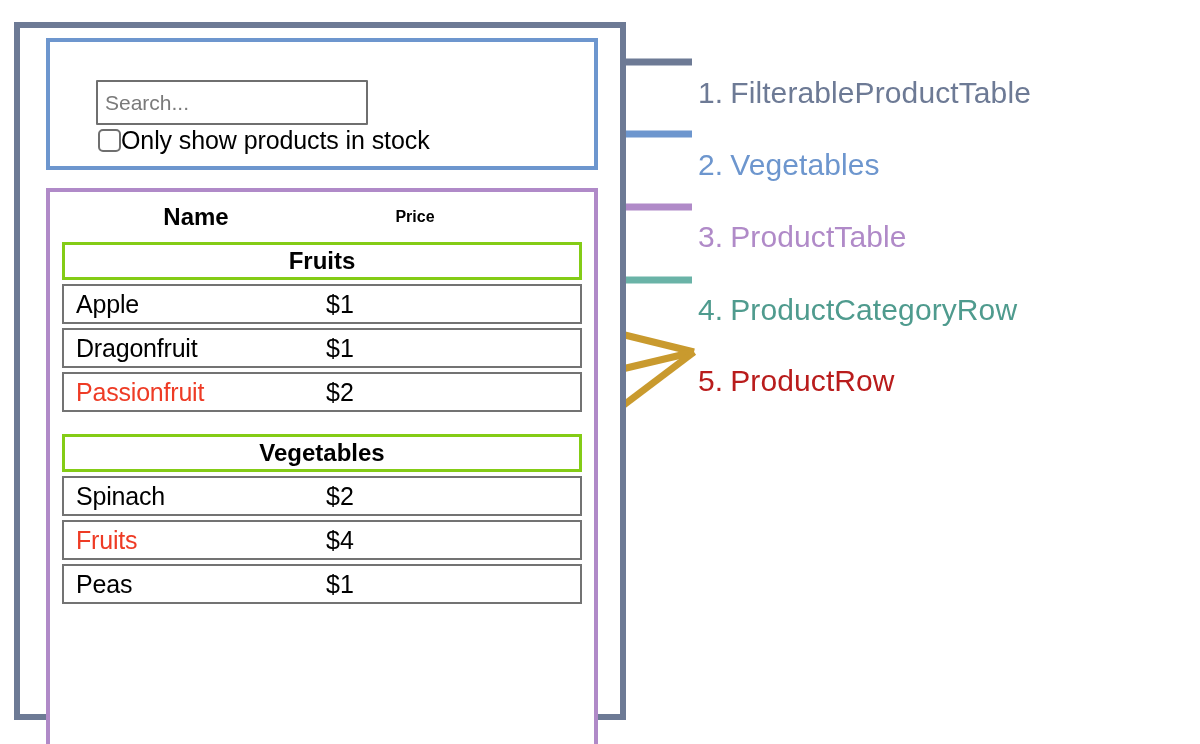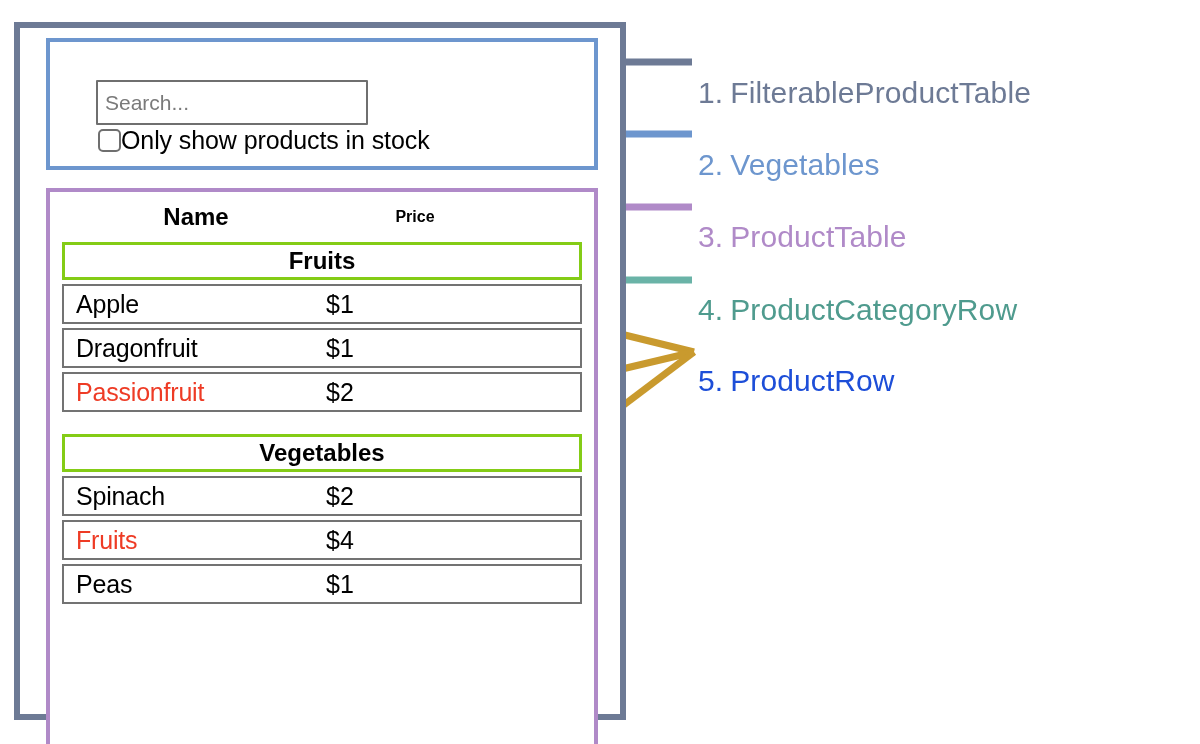--- a/index.html
+++ b/index.html
@@ -192,21 +192,21 @@
     white-space: nowrap;
     letter-spacing: 0.1px;
     margin-top: 31px;
   }
   .legend-num { margin-right: 7px; }
 
   #legend-1 { left: 698px; top: 45px;  color: #6d7a95; }
   #legend-2 { left: 698px; top: 117px; color: #6d96ce; }
   #legend-3 { left: 698px; top: 189px; color: #b08ac8; }
   #legend-4 { left: 698px; top: 262px; color: #4f9b8e; }
-  #legend-5 { left: 698px; top: 333px; color: #1d4ed8; }
+  #legend-5 { left: 698px; top: 333px; color: #b91c1c; }
 </style>
 </head>
 <body>
 
 <div id="stage">
 
   <svg id="connectors" viewBox="0 0 1200 744" width="1200" height="744">
 
     <line x1="620" y1="62" x2="692" y2="62" stroke="#6d7a95" stroke-width="7"></line>
 

